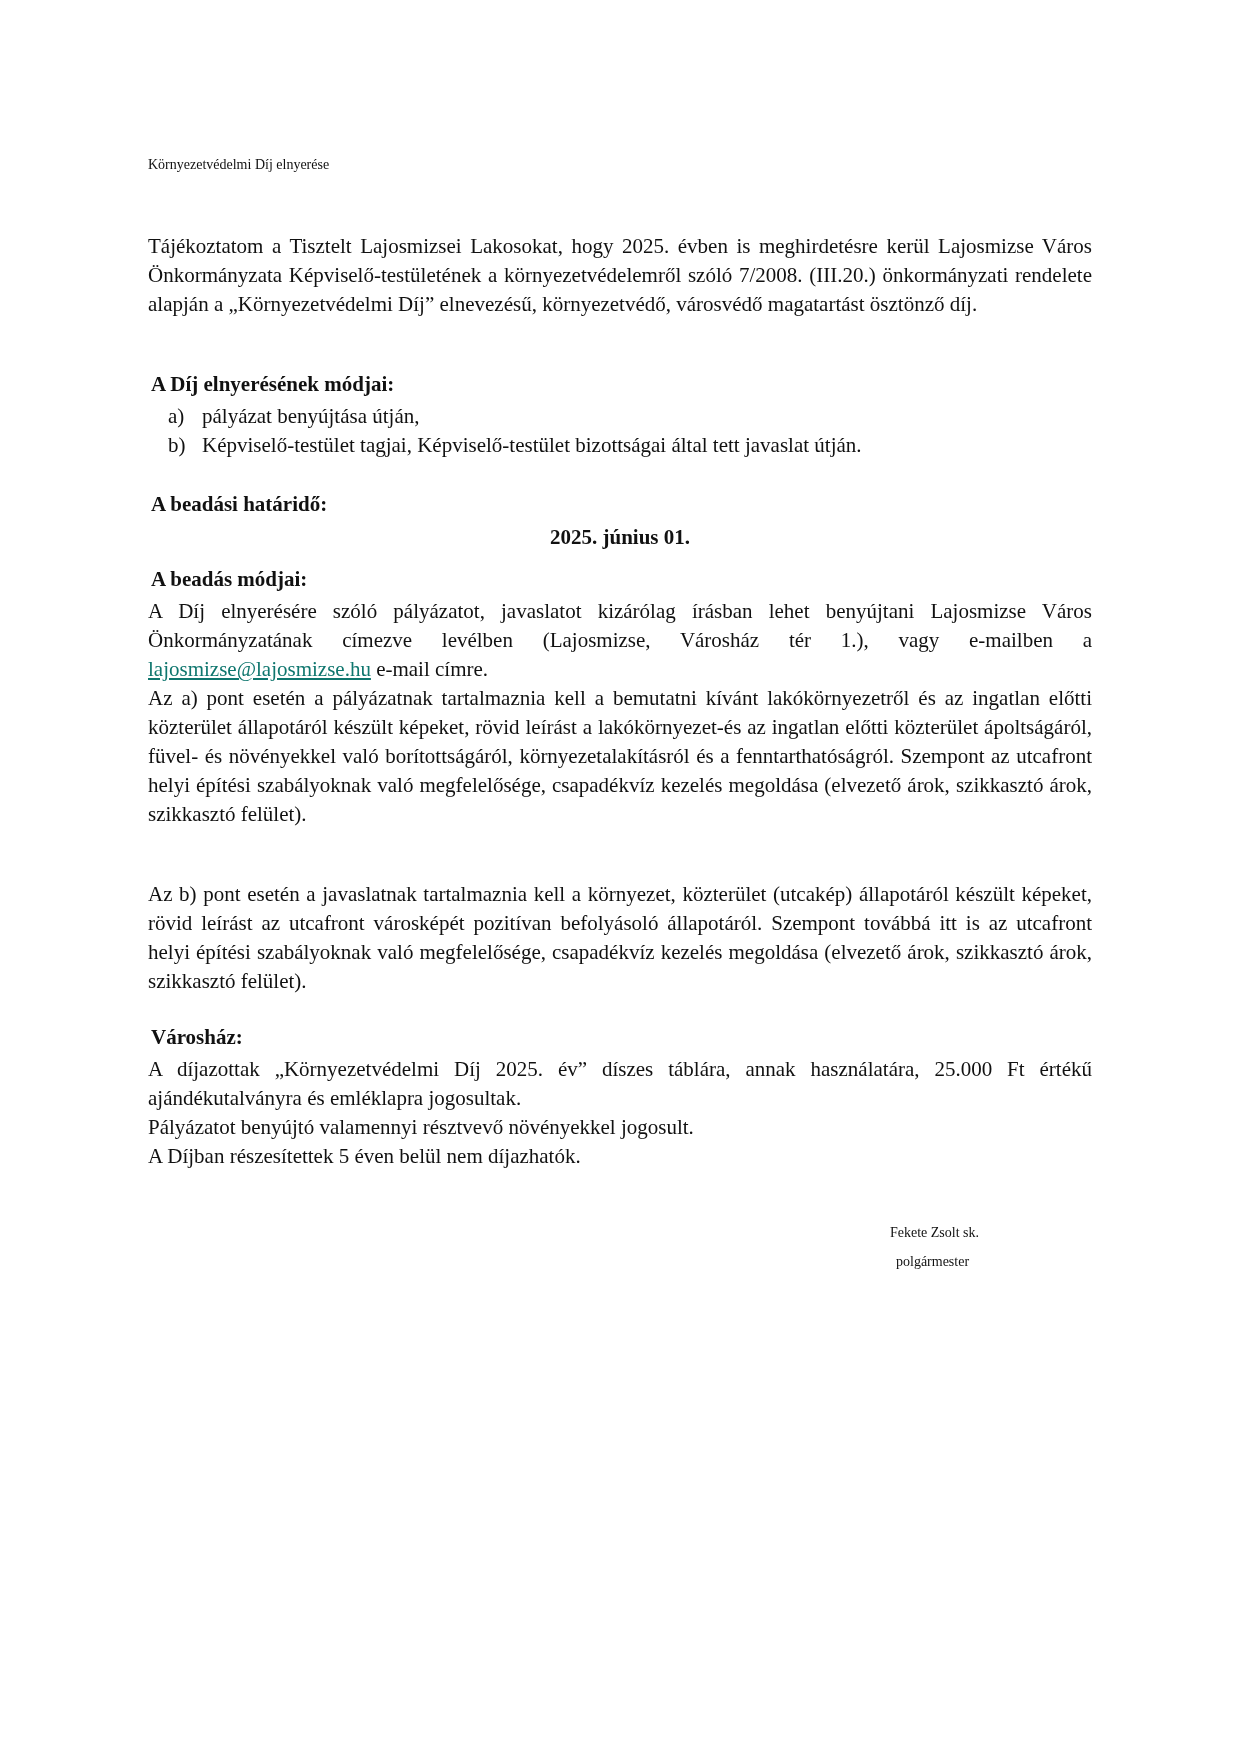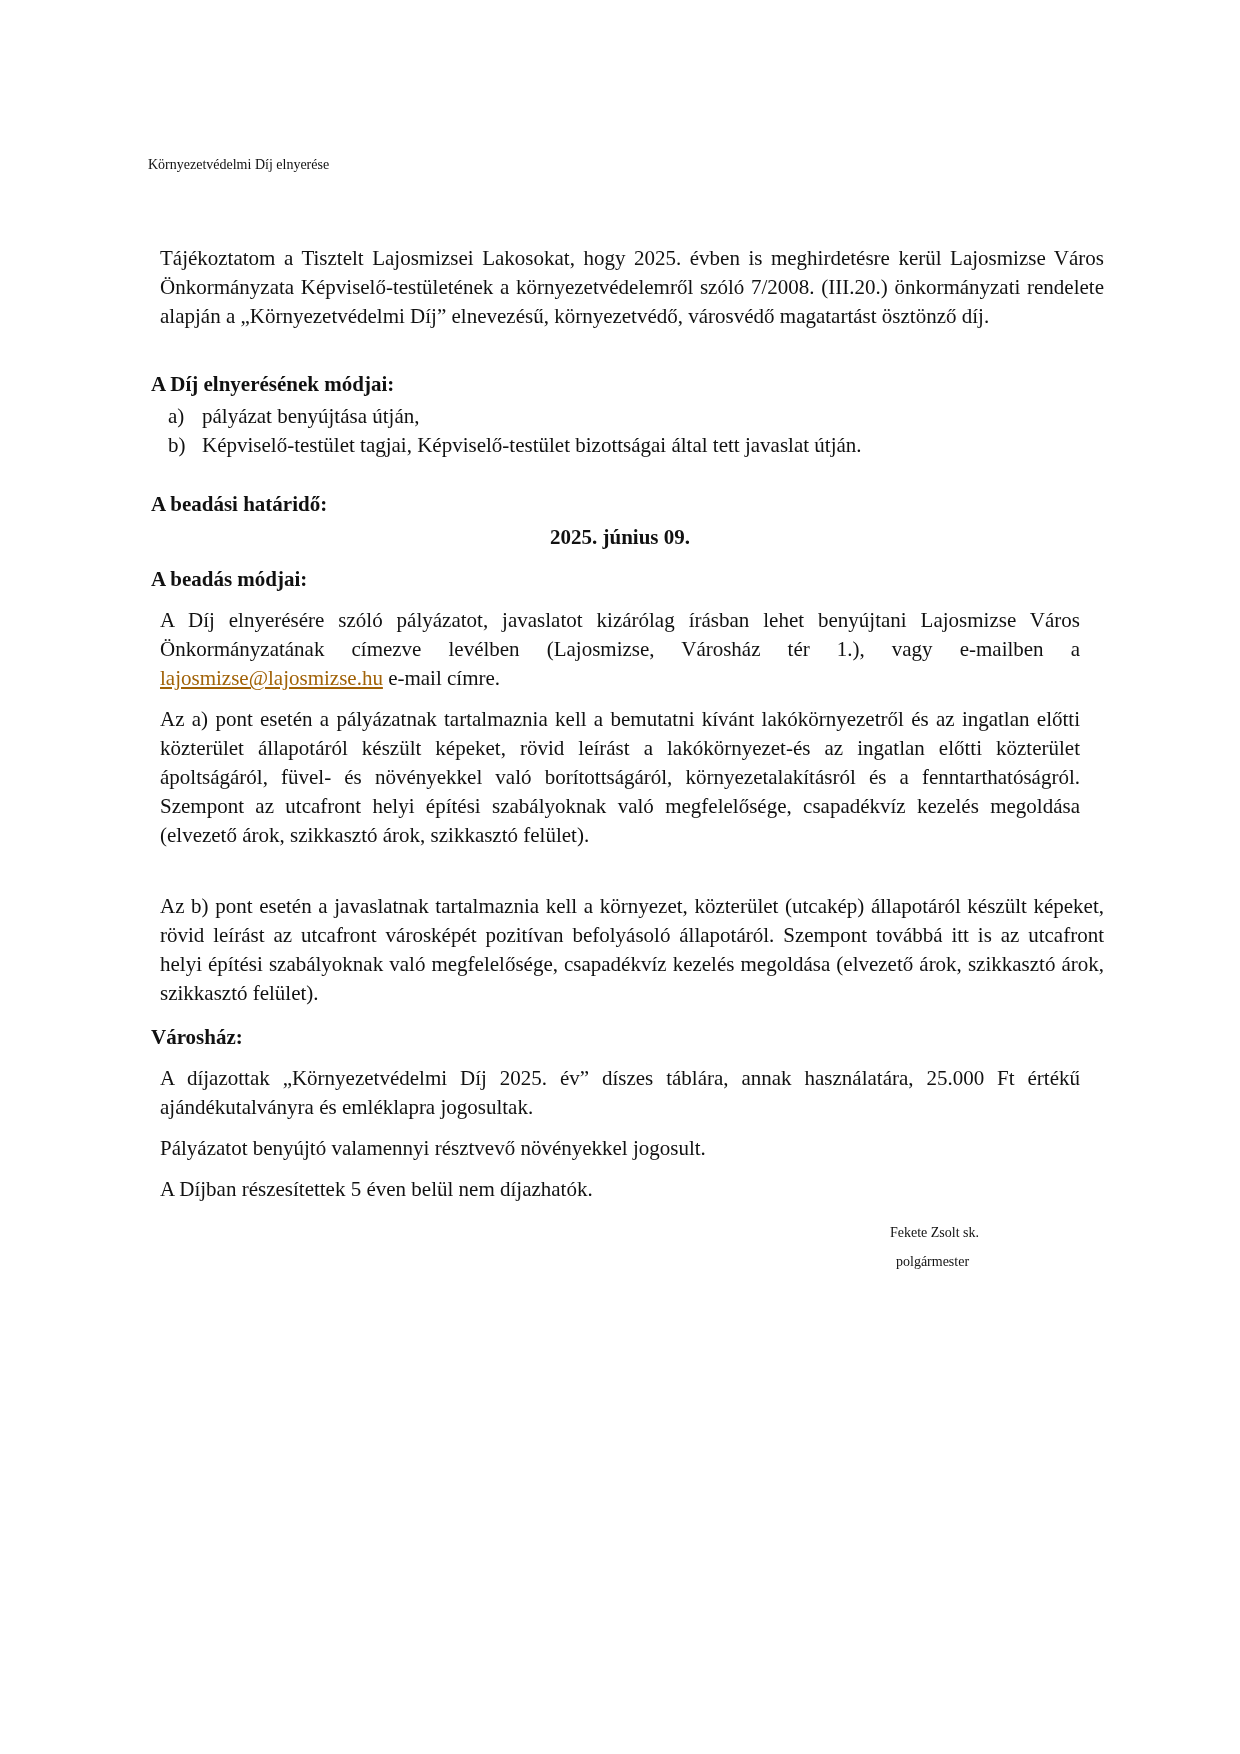--- a/index.html
+++ b/index.html
@@ -8,32 +8,32 @@
       font-family: "Liberation Serif", "DejaVu Serif", serif;
       color: #111111;
     }
     .page { position: absolute; left: 148px; top: 0; width: 944px; }
     .title {
       position: absolute; top: 148px; left: 0; width: 944px;
       text-align: left; font-weight: normal; font-size: 14px; letter-spacing: 0;
     }
     .para {
       font-size: 21px; line-height: 29px; text-align: justify;
-      margin: 12px; text-align-last: left;
+      margin: 0; text-align-last: left;
     }
     .abs { position: absolute; left: 0; width: 944px; }
     .heading { font-weight: bold; font-size: 21px; line-height: 29px; margin: 3px; }
     .list { margin: 0; padding: 0; list-style: none; font-size: 21px; line-height: 29px; }
     .list li { display: flex; }
     .list .marker { width: 34px; padding-left: 20px; display: inline-block; }
     .deadline {
       font-weight: bold; font-size: 21px; line-height: 29px; text-align: center;
       width: 944px; margin: 0;
     }
-    .link { color: #a16207; text-decoration: underline; }
+    .link { color: #0f766e; text-decoration: underline; }
     .signature { position: absolute; left: 890px; top: 1218px; font-size: 14px; line-height: 29px; }
     .signature div:nth-child(2) { padding-left: 6px; }
   </style>
 </head>
 <body>
 
 <div class="page">
 
   <h1 class="title">Környezetvédelmi Díj elnyerése</h1>
 
@@ -48,21 +48,21 @@
       </li>
       <li>
         <span class="marker">b)</span>
         <span>Képviselő-testület tagjai, Képviselő-testület bizottságai által tett javaslat útján.</span>
       </li>
     </ul>
   </div>
 
   <div class="abs" style="top:487px;">
     <p class="heading">A beadási határidő:</p>
-    <p class="deadline" style="margin-top:4px;">2025. június 09.</p>
+    <p class="deadline" style="margin-top:4px;">2025. június 01.</p>
   </div>
 
   <div class="abs" style="top:562px;">
     <p class="heading">A beadás módjai:</p>
     <p class="para">
       <span>A Díj elnyerésére szóló pályázatot, javaslatot kizárólag írásban lehet benyújtani Lajosmizse Város Önkormányzatának címezve levélben (Lajosmizse, Városház tér 1.), vagy e-mailben a</span>
       <a class="link" href="#">lajosmizse@lajosmizse.hu</a>
       <span>e-mail címre.</span>
     </p>
     <p class="para">Az a) pont esetén a pályázatnak tartalmaznia kell a bemutatni kívánt lakókörnyezetről és az ingatlan előtti közterület állapotáról készült képeket, rövid leírást a lakókörnyezet-és az ingatlan előtti közterület ápoltságáról, füvel- és növényekkel való borítottságáról, környezetalakításról és a fenntarthatóságról. Szempont az utcafront helyi építési szabályoknak való megfelelősége, csapadékvíz kezelés megoldása (elvezető árok, szikkasztó árok, szikkasztó felület).</p>

